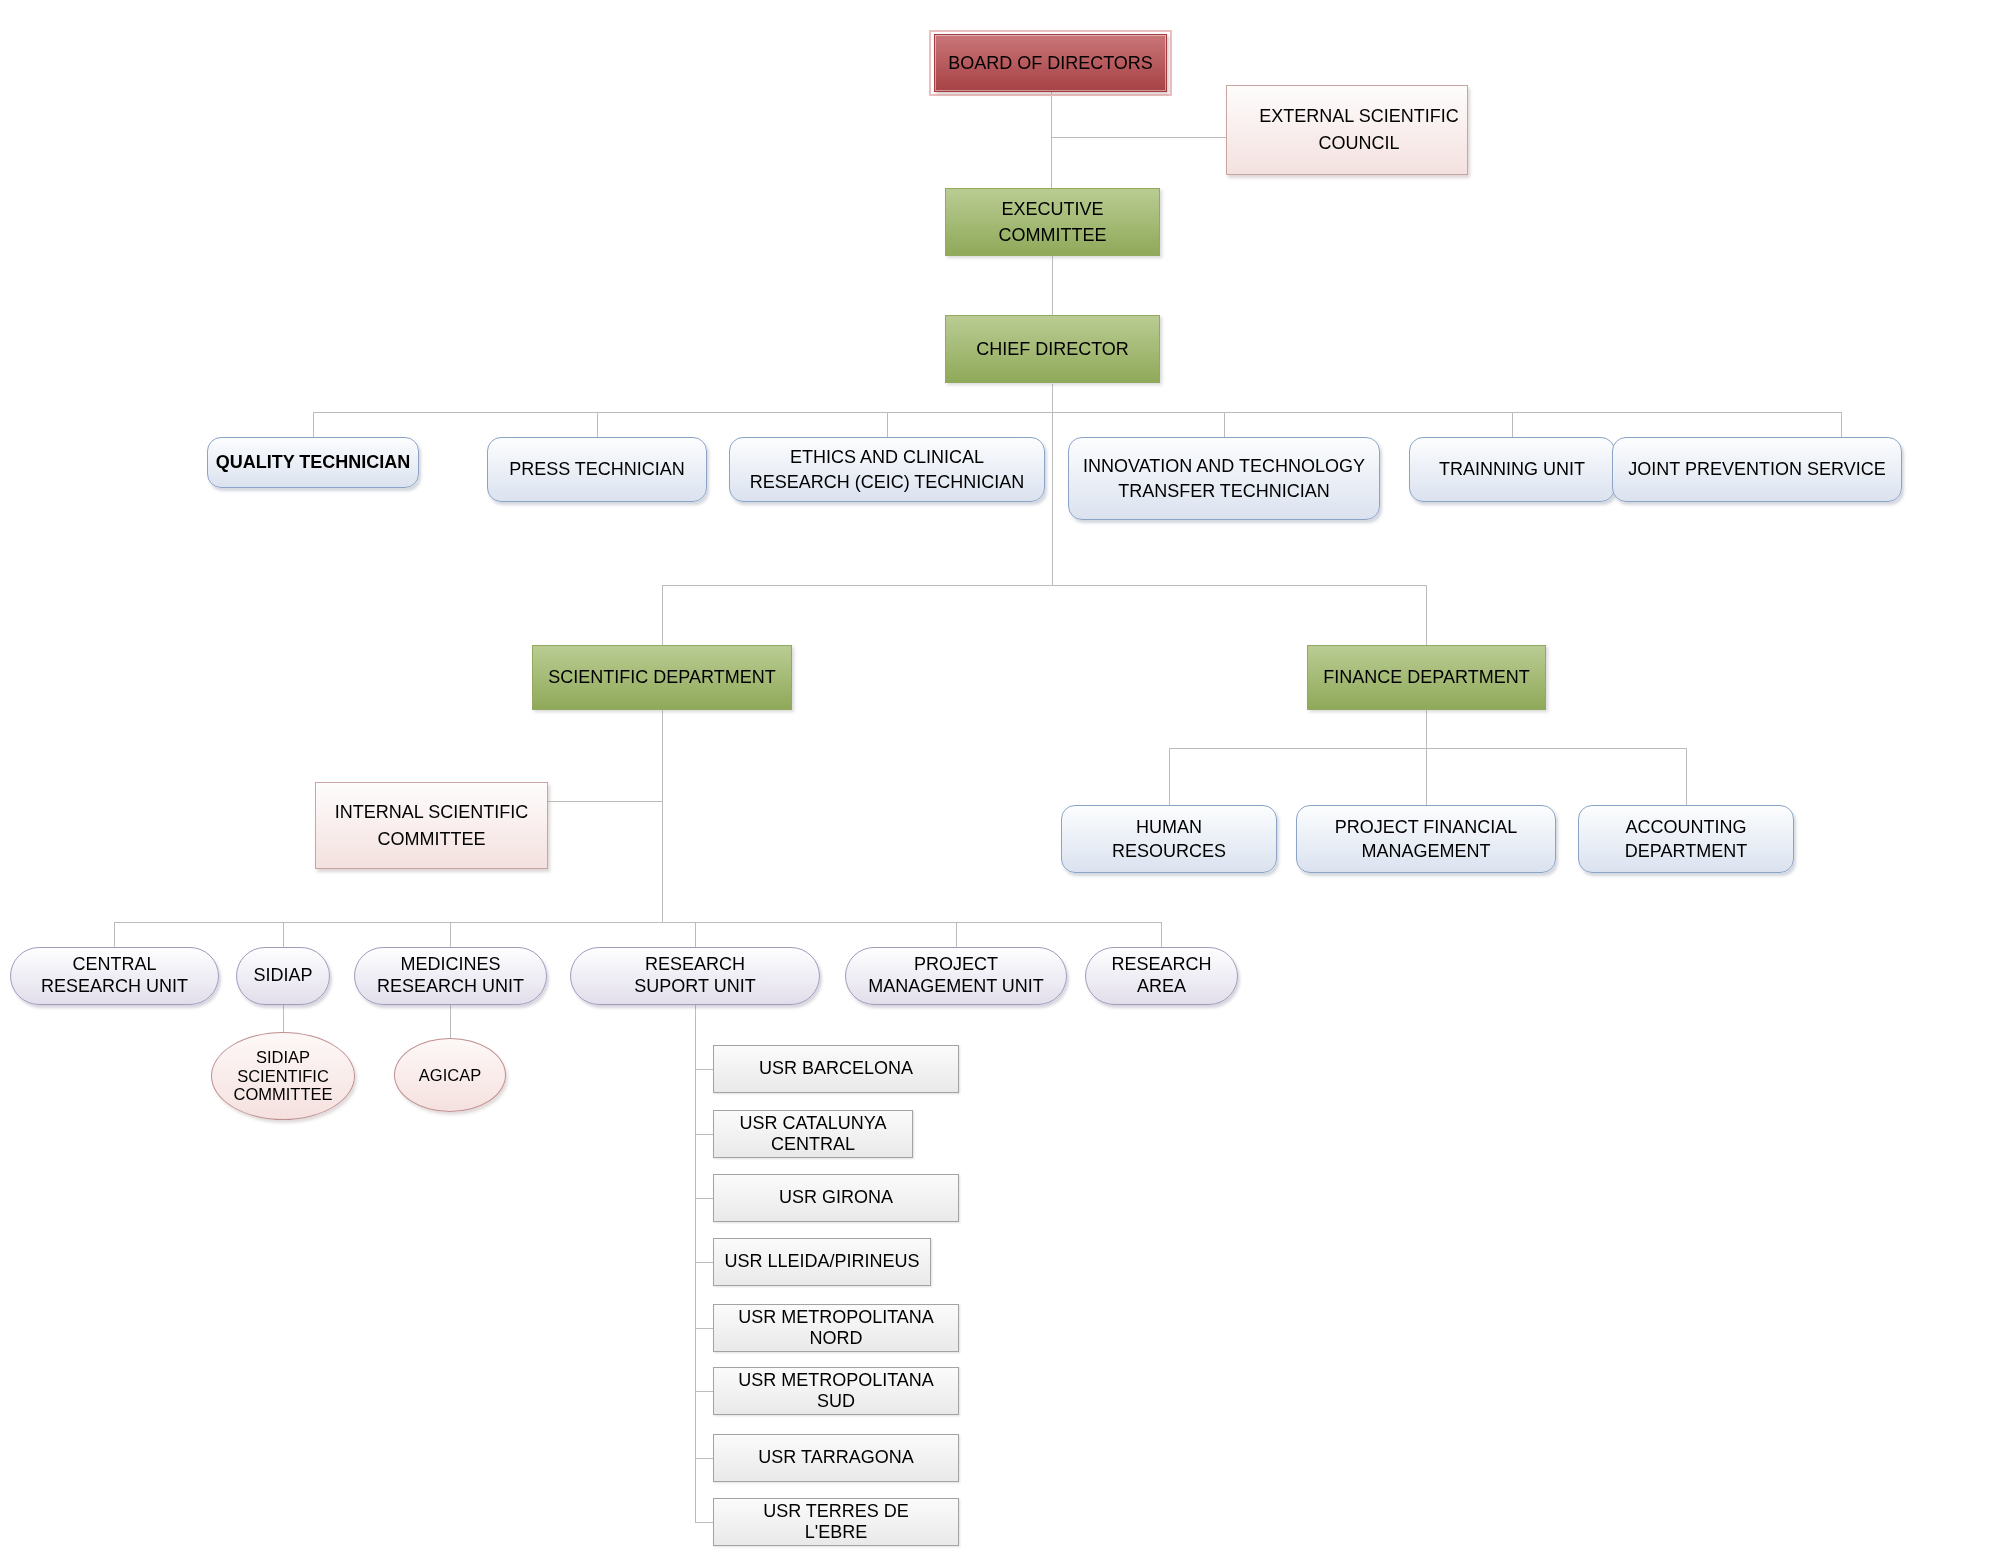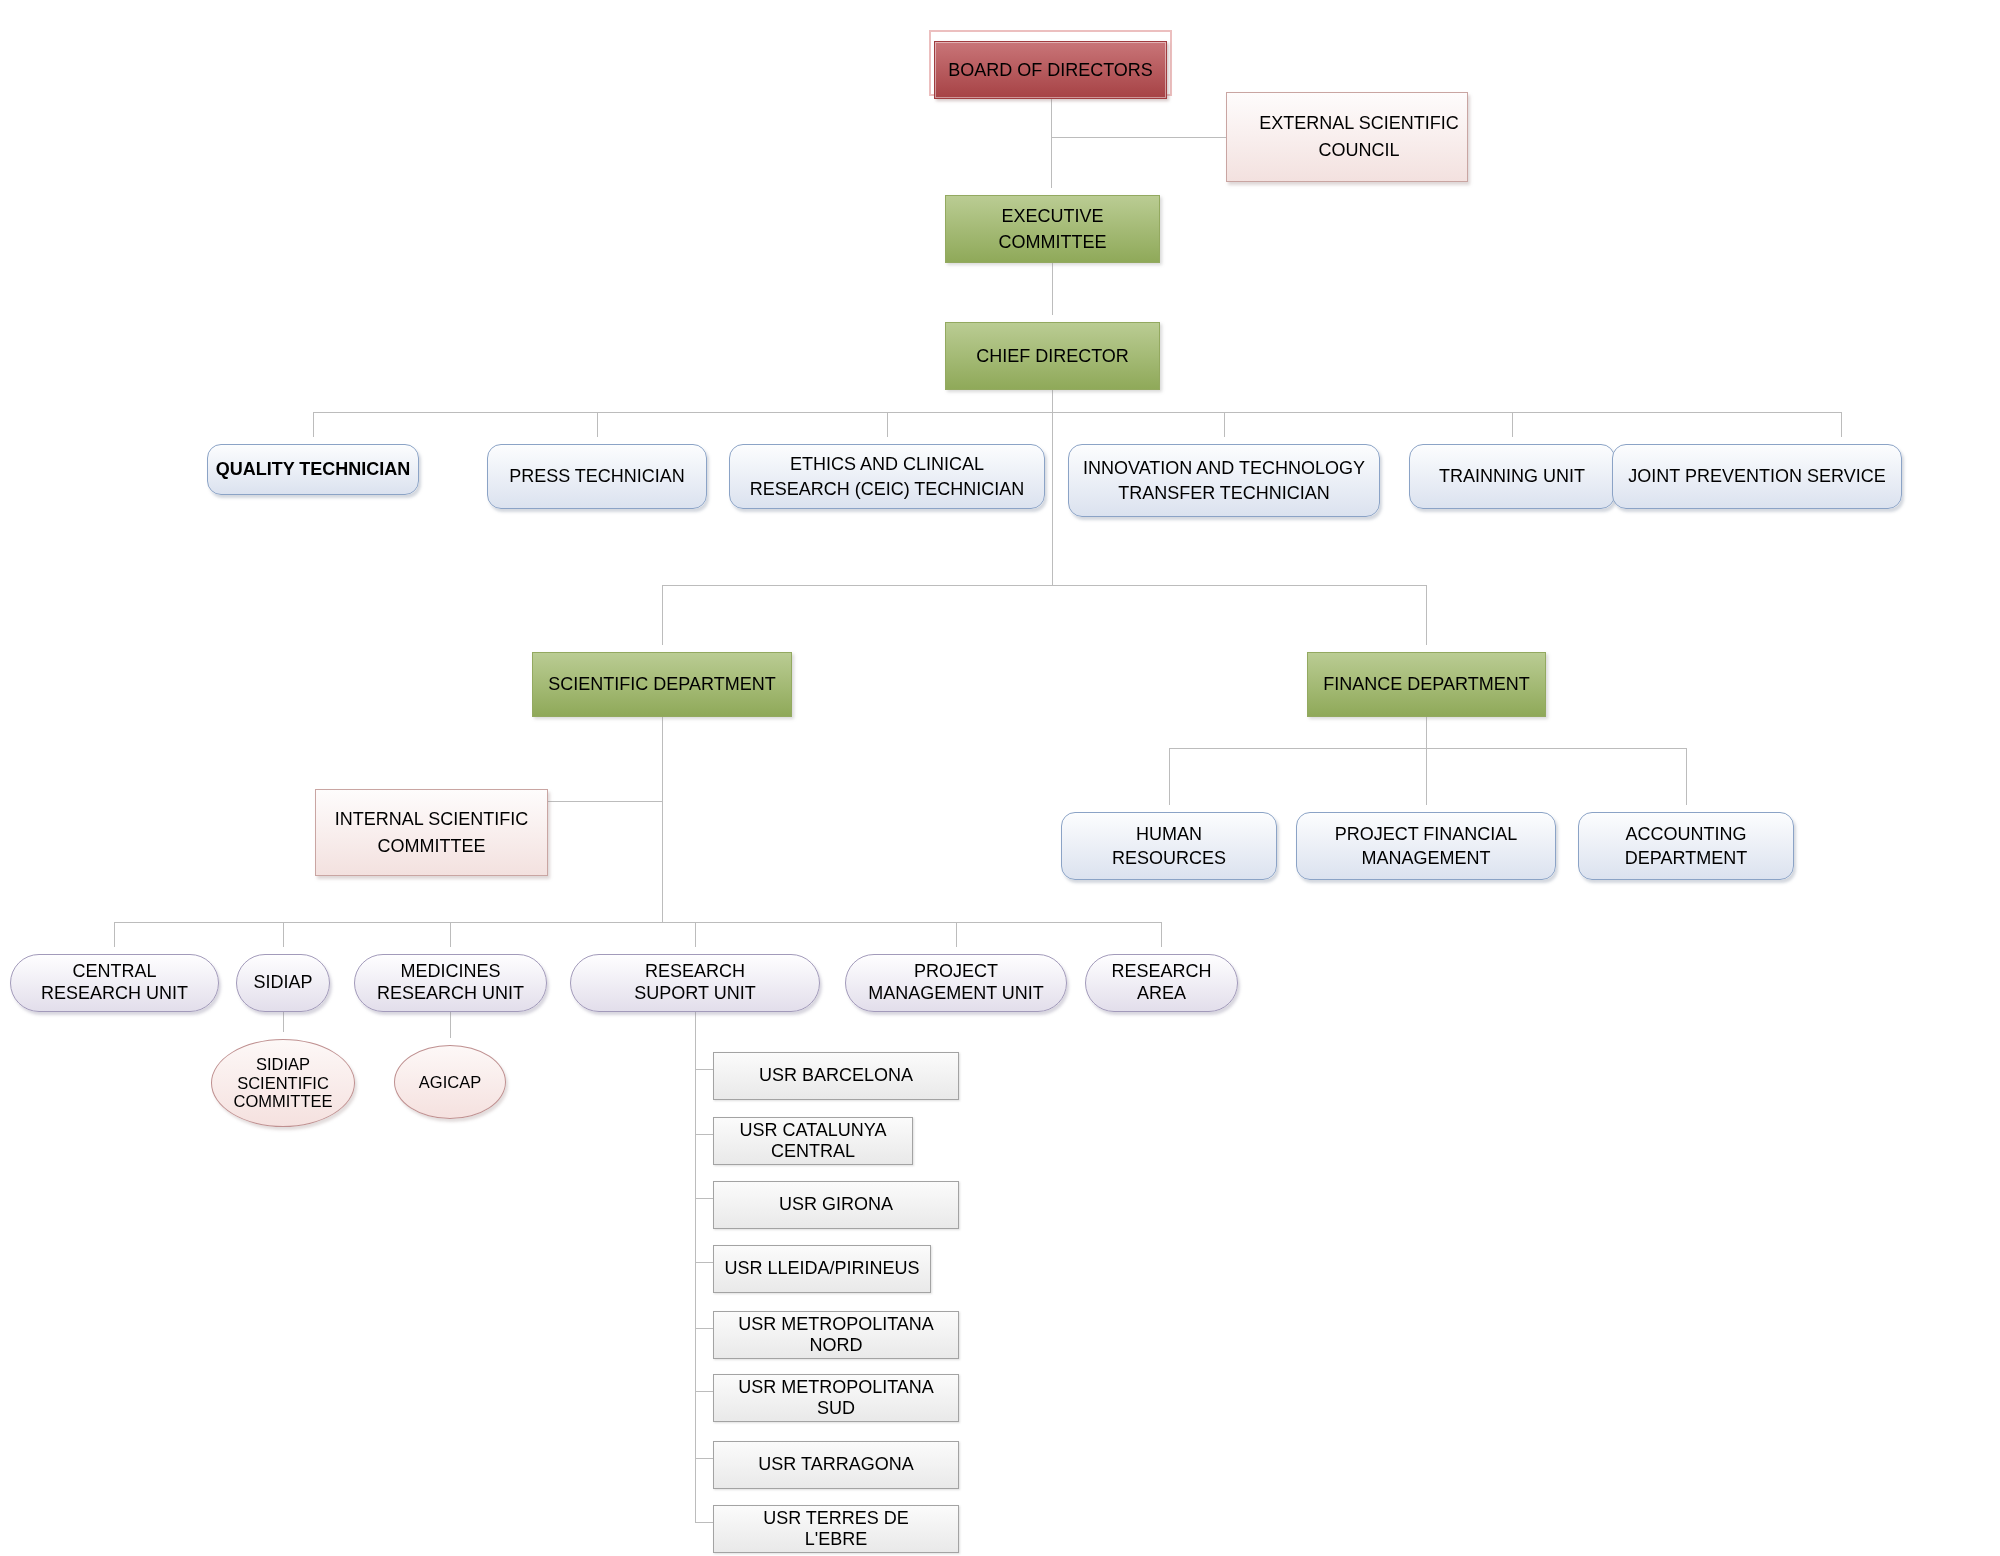--- a/index.html
+++ b/index.html
@@ -10,21 +10,20 @@
     font-family:"Liberation Sans","DejaVu Sans",sans-serif;
     overflow:hidden;
   }
   .node {
     position:absolute;
     display:flex; align-items:center; justify-content:center;
     text-align:center;
     color:#000000;
     box-sizing:border-box;
     font-size:18px;
-    margin-top:7px;
   }
   .node .label { white-space:pre-line; display:block; width:100%; }
   .red {
     background:linear-gradient(var(--red-top), var(--red-bottom));
     border:1px solid var(--red-border);
     box-shadow: inset 0 0 0 1px rgba(255,255,255,0.45), 2px 2px 3px rgba(150,115,115,0.40);
   }
   .green {
     background:linear-gradient(var(--green-top), var(--green-bottom));
     border:1px solid var(--green-border);
@@ -134,21 +133,21 @@
     <div class="node blue-round" style="left: 207px; top: 437px; width: 212px; height: 51px; font-weight: bold;">
       <span class="label">QUALITY TECHNICIAN</span>
     </div>
     <div class="node blue-round" style="left: 487px; top: 437px; width: 220px; height: 65px;">
       <span class="label">PRESS TECHNICIAN</span>
     </div>
     <div class="node blue-round" style="left: 729px; top: 437px; width: 316px; height: 65px;">
       <span class="label">ETHICS AND CLINICAL
 RESEARCH (CEIC) TECHNICIAN</span>
     </div>
-    <div class="node blue-round" style="left: 1068px; top: 437px; width: 312px; height: 73px;">
+    <div class="node blue-round" style="left: 1068px; top: 437px; width: 312px; height: 83px;">
       <span class="label">INNOVATION AND TECHNOLOGY
 TRANSFER TECHNICIAN</span>
     </div>
     <div class="node blue-round" style="left: 1409px; top: 437px; width: 206px; height: 65px;">
       <span class="label">TRAINNING UNIT</span>
     </div>
     <div class="node blue-round" style="left: 1612px; top: 437px; width: 290px; height: 65px;">
       <span class="label">JOINT PREVENTION SERVICE</span>
     </div>
     <div class="node green" style="left: 532px; top: 645px; width: 260px; height: 65px;">

